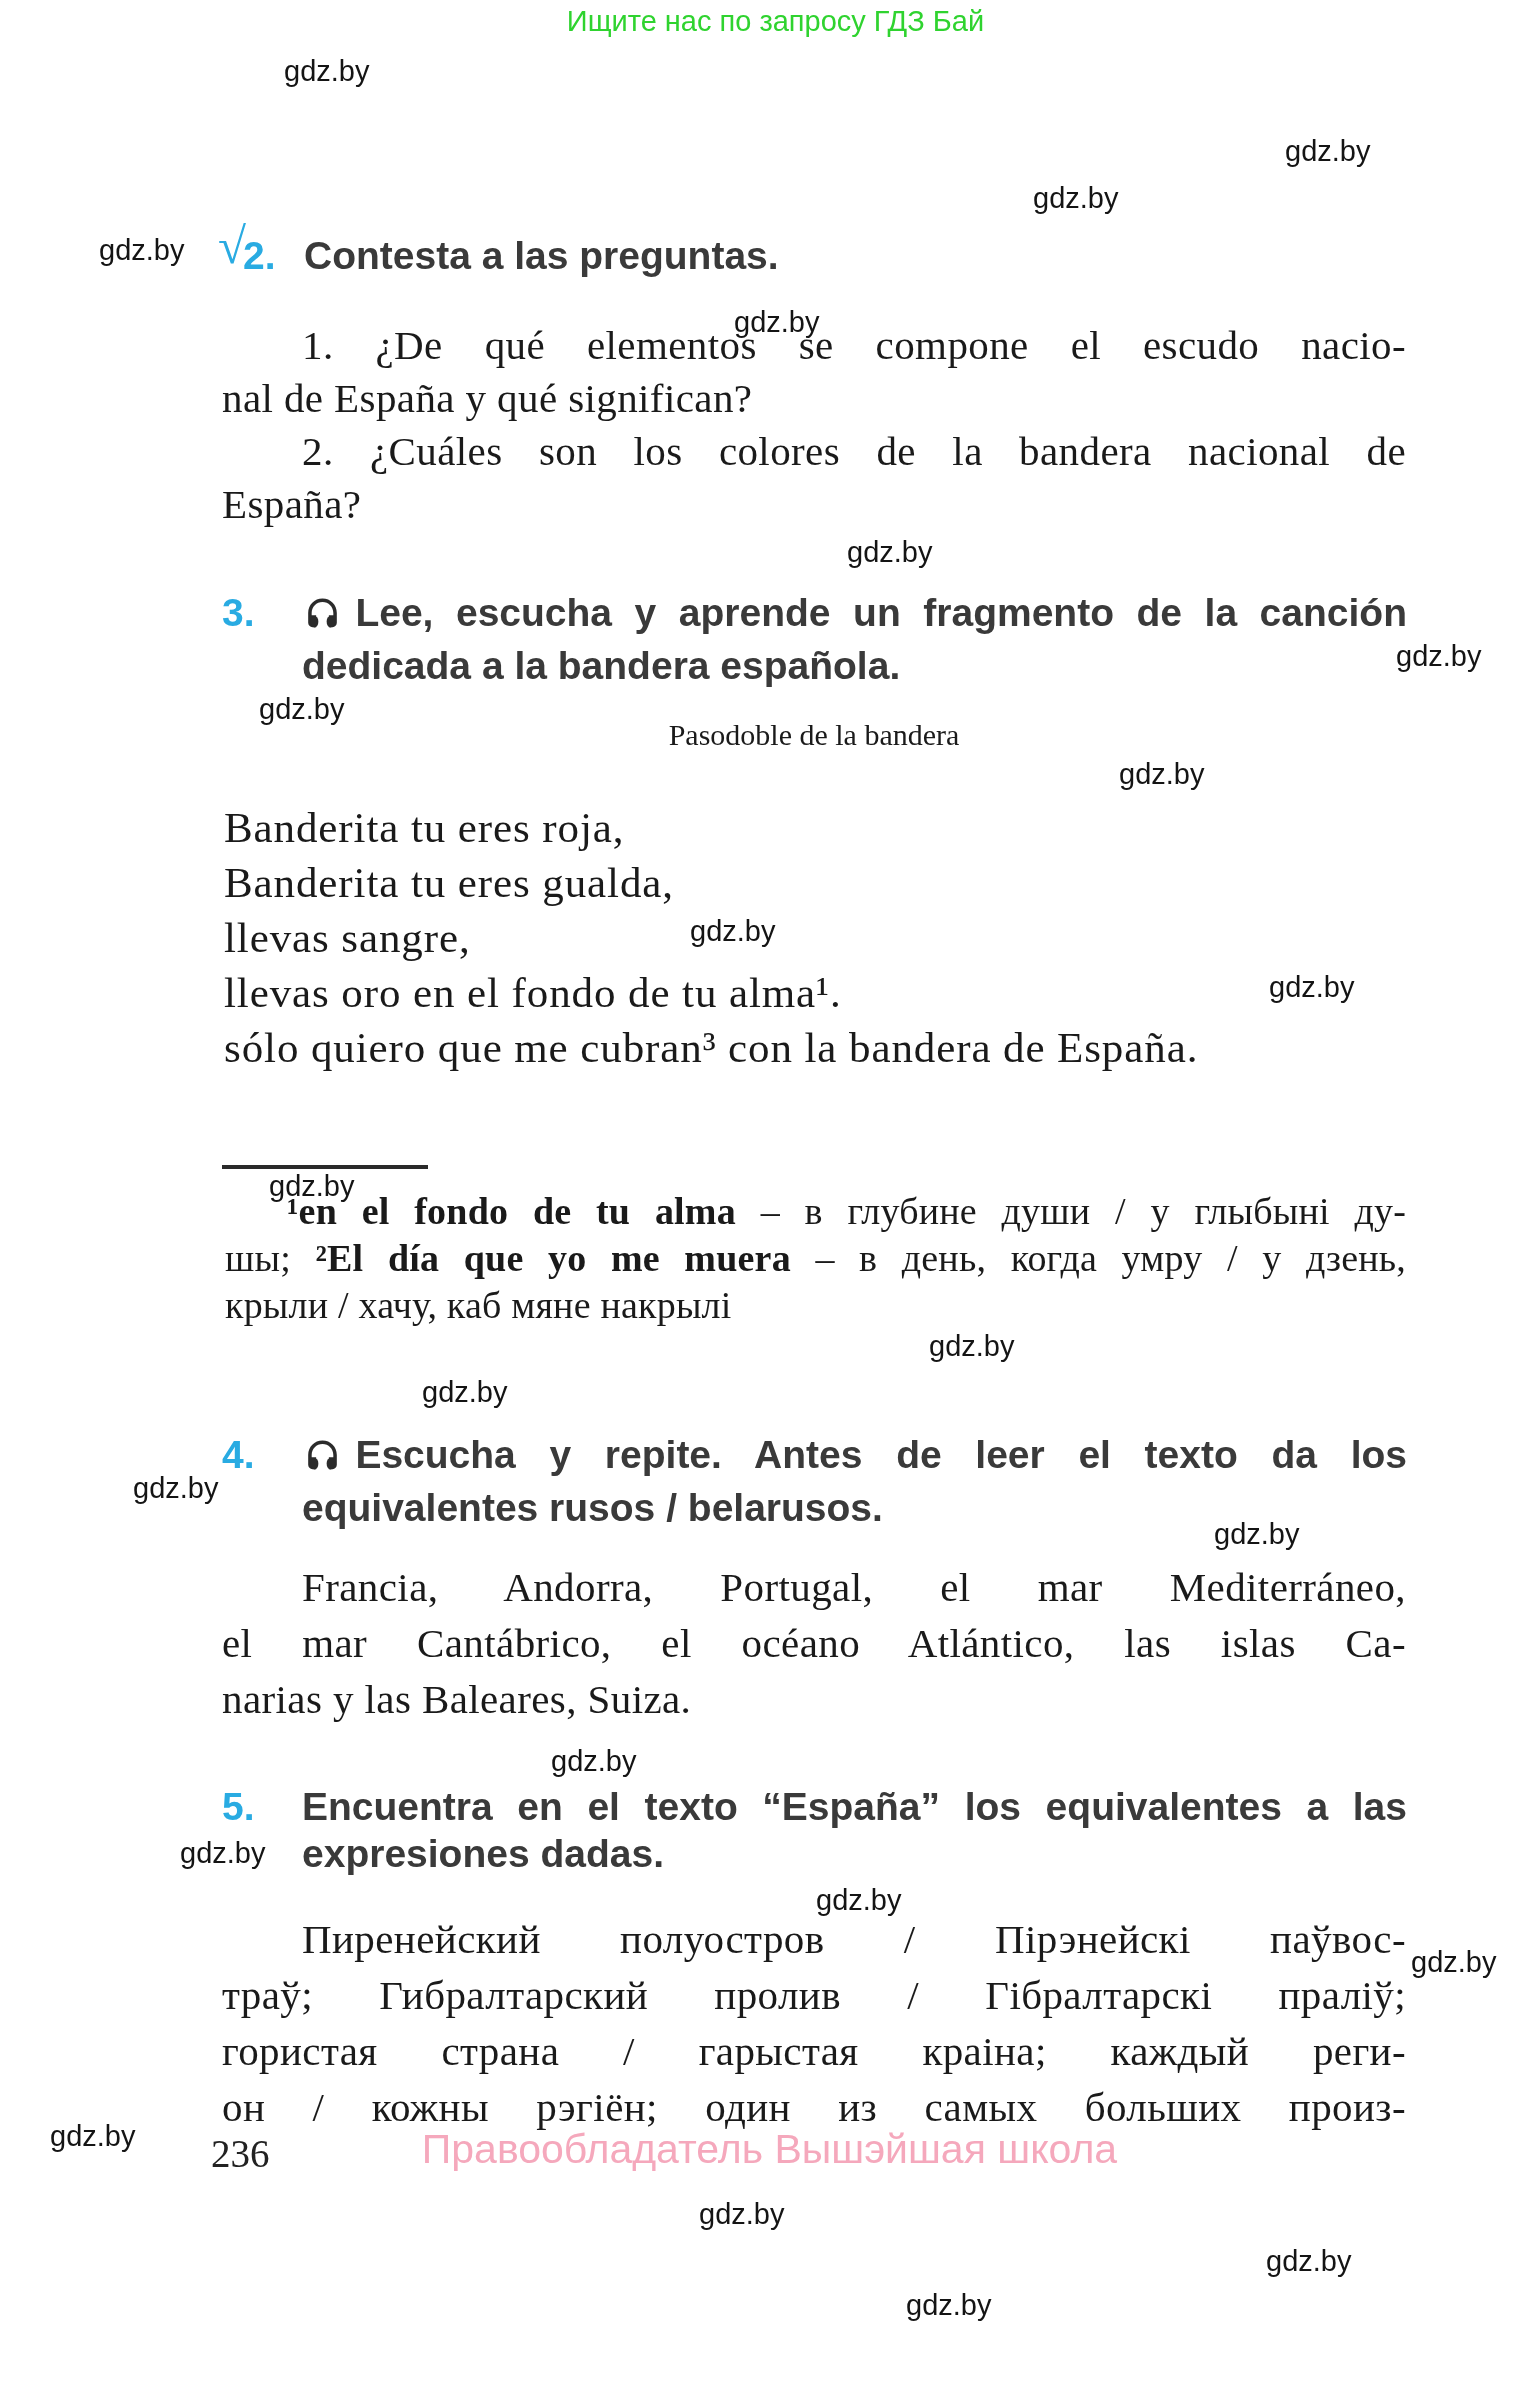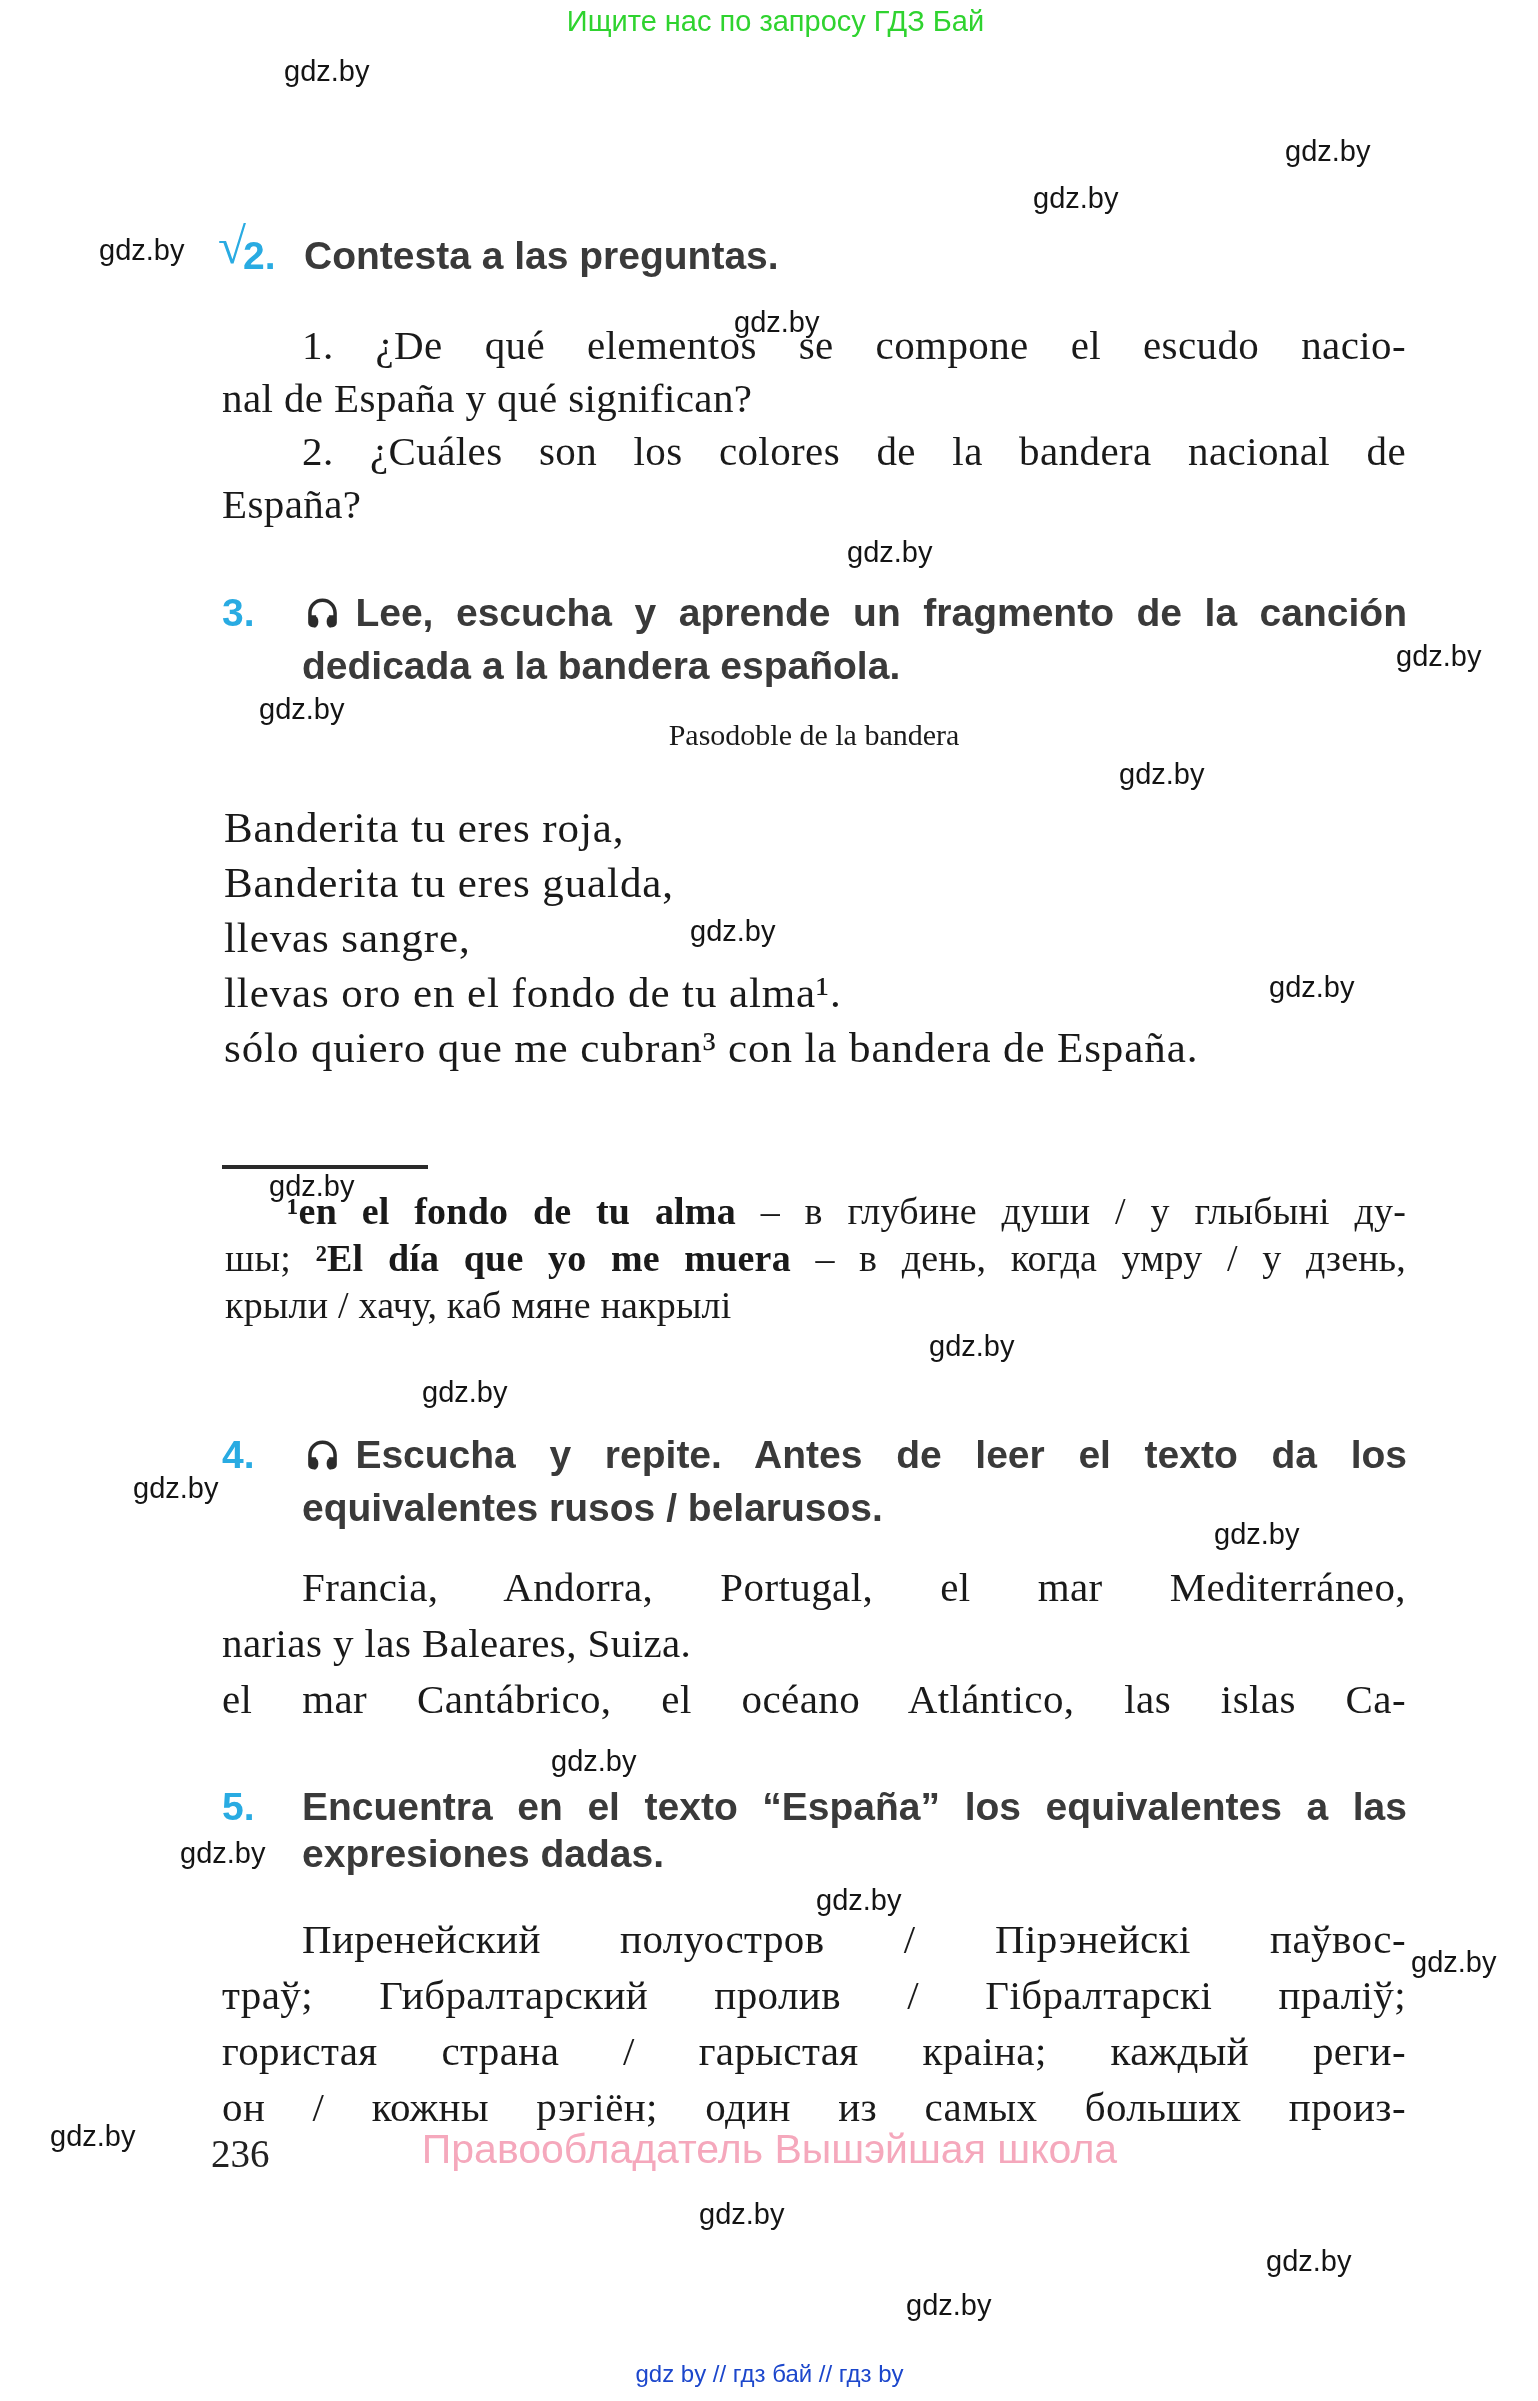--- a/index.html
+++ b/index.html
@@ -135,37 +135,36 @@
             <ellipse cx="17" cy="15.5" rx="2.4" ry="3.6"></ellipse>
           </svg>
         </span><span>Escucha y repite. Antes de leer el texto da los</span>
       </div>
       <div class="hline">equivalentes rusos / belarusos.</div>
     </div>
   </div>
 
   <div class="block" style="left:222px;top:1559px;line-height:56px;">
     <div class="line ind just">Francia, Andorra, Portugal, el mar Mediterráneo,</div>
+    <div class="line just">el mar Cantábrico, el océano Atlántico, las islas Ca-</div>
     <div class="line">narias y las Baleares, Suiza.</div>
-    <div class="line just">el mar Cantábrico, el océano Atlántico, las islas Ca-</div>
   </div>
 
   <div class="exhead" style="left:222px;top:1783px;">
     <span class="num">5.</span>
     <div class="htext" style="width:1105px;">
       <div class="hline justl">Encuentra en el texto “España” los equivalentes a las</div>
       <div class="hline">expresiones dadas.</div>
     </div>
   </div>
 
   <div class="block" style="left:222px;top:1911px;line-height:56px;">
     <div class="line ind just">Пиренейский полуостров / Пірэнейскі паўвос-</div>
     <div class="line just">траў; Гибралтарский пролив / Гібралтарскі праліў;</div>
     <div class="line just">гористая страна / гарыстая краіна; каждый реги-</div>
     <div class="line just">он / кожны рэгіён; один из самых больших произ-</div>
   </div>
 
   <div class="page-number">236</div>
   <div class="copyright">Правообладатель Вышэйшая школа</div>
-  <div class="footer-links">gdz by  //  гдз бай  //  гдз by</div>
 
 </div>
 
 
 </body></html>

